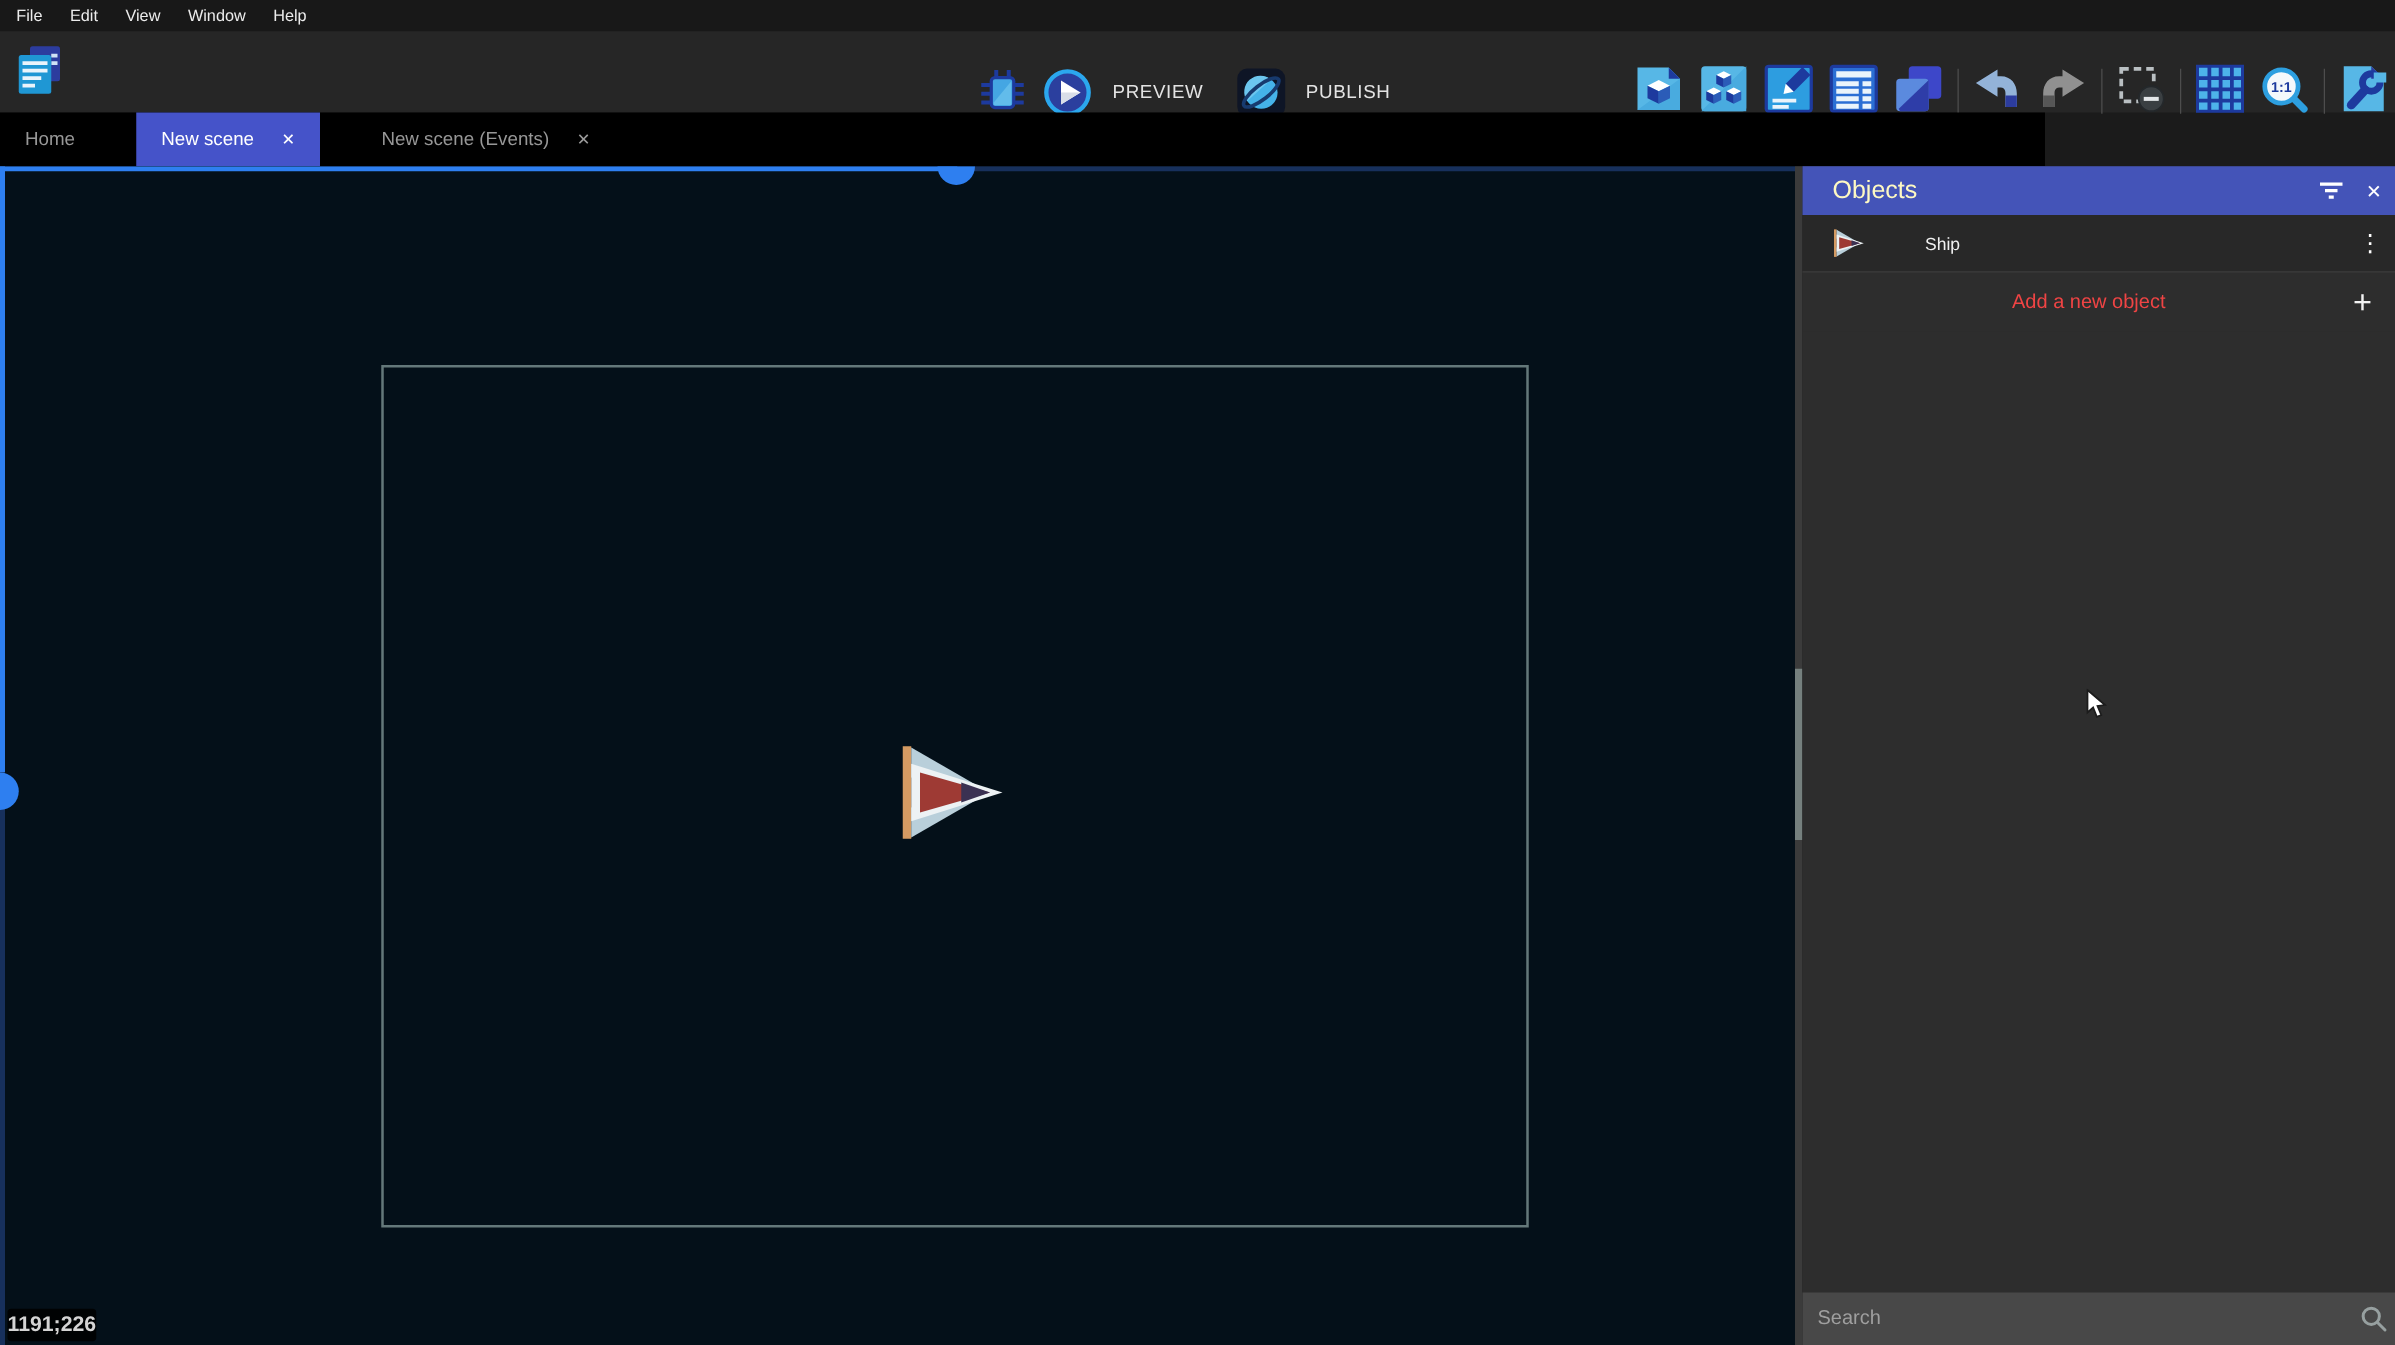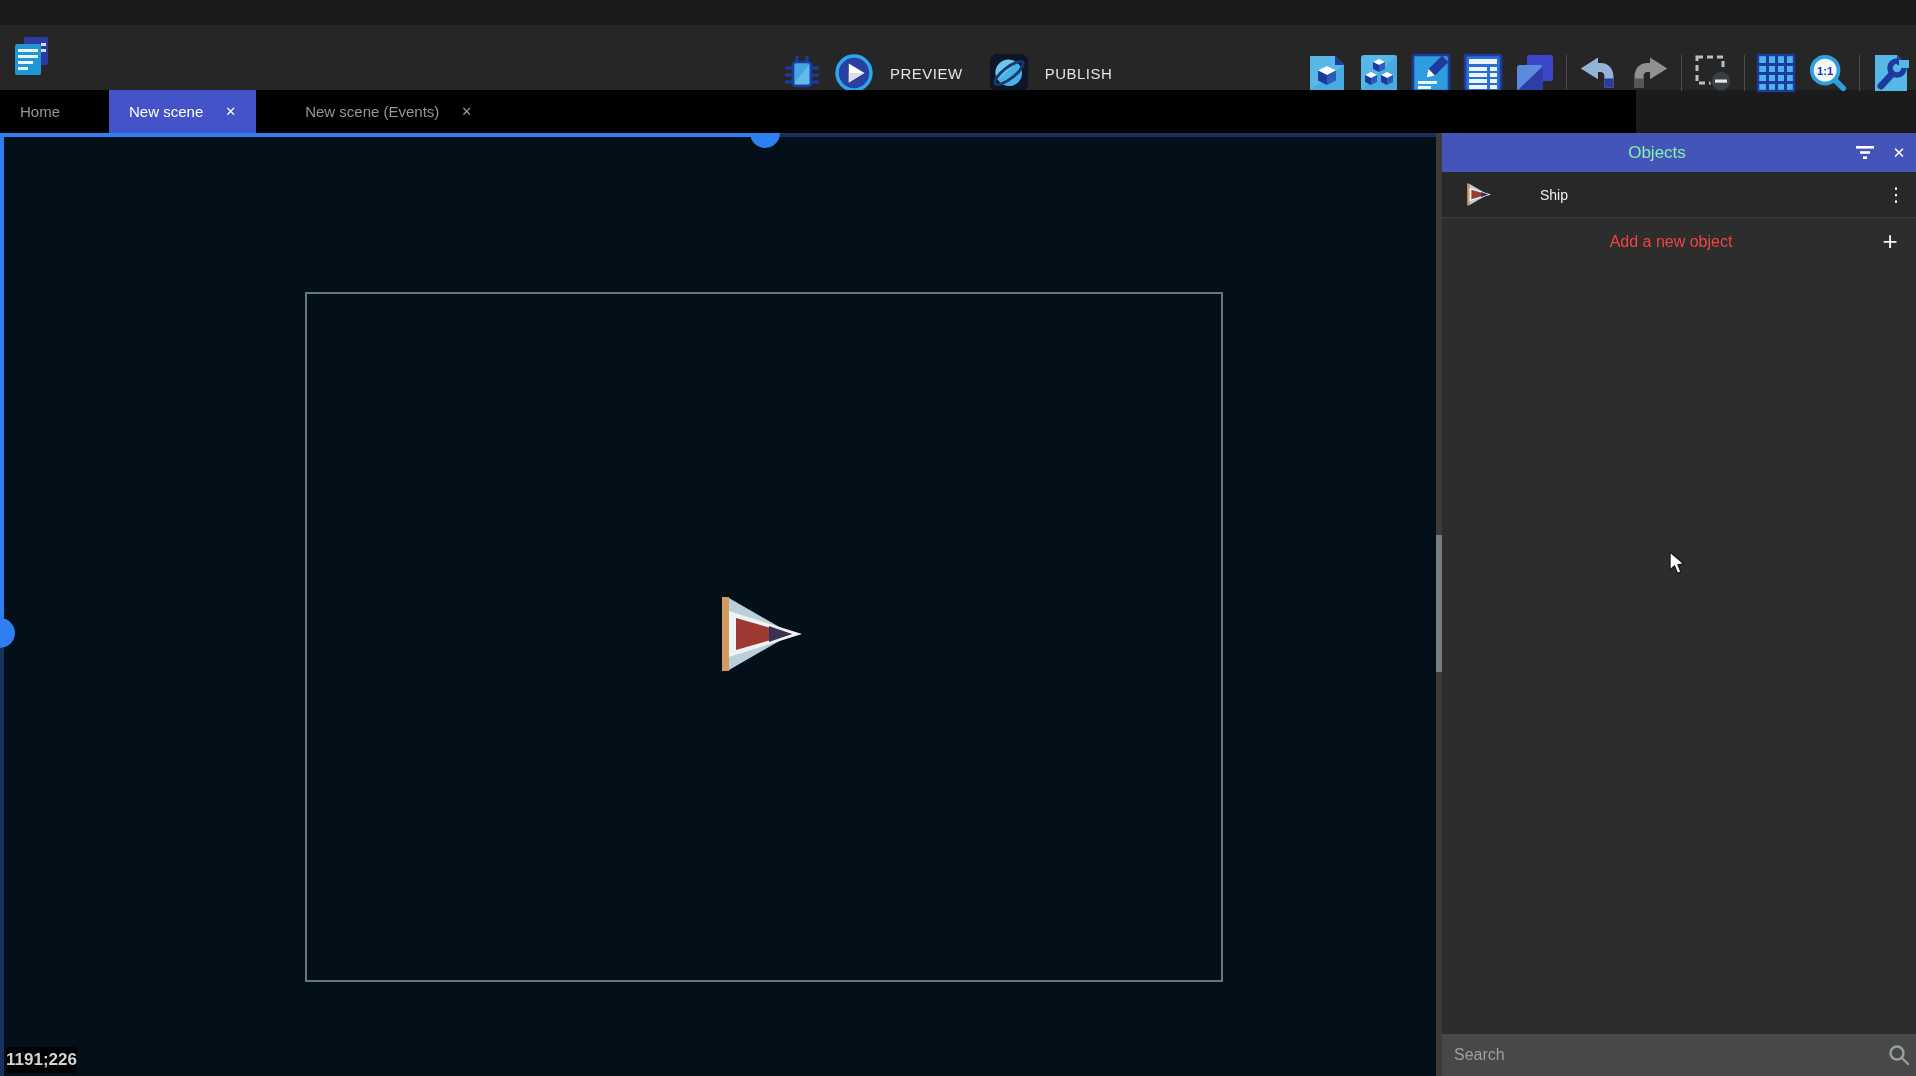--- a/index.html
+++ b/index.html
@@ -14,21 +14,21 @@
                     display:flex; align-items:center; cursor:default; }
 
   
   .toolbar { position:absolute; left:0; top:25px; width:1916px; height:65px; background:#262626; }
   .tb-logo { position:absolute; left:10px; top:8px; width:42px; height:48px; }
   .tb-center { position:absolute; left:776px; top:25px; height:46px;
                display:flex; align-items:center; }
   .tb-label { color:#e3e3e3; font-size:15px; letter-spacing:.5px; margin-left:10px; }
   .tb-right { position:absolute; left:1301px; top:25px; height:46px;
               display:flex; align-items:center; }
-  .tb-ic { width:40px; height:44px; display:flex; align-items:center; justify-content:center;
+  .tb-ic { width:40px; height:44px; display:flex; justify-content:center;
            margin:0 6px; cursor:pointer; }
   .tb-sep { width:1px; height:36px; background:#4d4d4d; margin:0 5px; }
 
   
   .tabbar { position:absolute; left:0; top:90px; width:1636px; height:43px; background:#000000;
             display:flex; align-items:stretch;gap:29px; }
   .tab { display:flex; align-items:center; font-size:15px; padding:0 20px; color:#979797; cursor:pointer; }
   .tab .close { margin-left:22px; font-size:13px; color:#9a9a9a; cursor:pointer; }
   .tab.active { background:#4553c9; color:#ffffff;text-align:right; }
   .tab.active .close { color:#ffffff; }
@@ -49,21 +49,21 @@
   .ship-sprite { position:absolute; left:722px; top:459px; width:86px; height:84px; cursor:pointer; }
   .coords { position:absolute; left:6px; bottom:3px; background:rgba(0,0,0,.88);
             border-radius:3px; padding:3px 0; color:#d4d4d4; font-size:17px; font-weight:600; }
   .vscroll { position:absolute; left:1436px; top:133px; width:6px; height:943px; background:#3b3b3b; }
   .vthumb { position:absolute; left:0; top:402px; width:6px; height:137px; background:#75807e; }
 
   
   .panel { position:absolute; left:1442px; top:133px; width:474px; height:943px;
            background:#2d2d2d; display:flex; flex-direction:column; }
   .panel-header { height:39px; background:#4454b8; display:flex; align-items:center; flex:none; }
-  .panel-title { color:#86efac; font-size:17px; margin-left:24px; flex:1;text-align:center; }
+  .panel-title { color:#fef9c3; font-size:20px; margin-left:24px; flex:1; }
   .ph-btn { width:34px; height:39px; display:flex; align-items:center; justify-content:center; cursor:pointer; }
   .ph-close { color:#ffffff; font-size:15px; }
   .obj-row { height:45px; background:#282828; display:flex; align-items:center; flex:none; cursor:pointer; }
   .obj-thumb { width:28px; height:25px; margin-left:24px; }
   .obj-name { color:#f0f0f0; font-size:14px; margin-left:46px; flex:1; }
   .obj-menu { color:#ffffff; font-size:19px; width:40px; text-align:center; cursor:pointer; letter-spacing:0; }
   .add-row { height:48px; border-top:1px solid #3c3c3c; display:flex; align-items:center; flex:none; cursor:pointer; }
   .add-label { flex:1; text-align:center; color:#ef4444; font-size:16px; padding-left:36px; }
   .add-plus { color:#f2f2f2; font-size:26px; font-weight:300; width:52px; text-align:center; }
   .panel-body { flex:1; background:#2d2d2d; }
@@ -73,20 +73,27 @@
   .search-input::placeholder { color:#9f9f9f; }
   .search-icon { width:34px; display:flex; justify-content:center; cursor:pointer; }
 
   .cursor { position:absolute; left:1668px; top:551px; width:18px; height:26px; pointer-events:none; }
 </style>
 </head>
 <body>
 
 <div id="root">
 
+  <div class="menubar">
+    <span class="mitem">File</span>
+    <span class="mitem">Edit</span>
+    <span class="mitem">View</span>
+    <span class="mitem">Window</span>
+    <span class="mitem">Help</span>
+  </div>
 
   <div class="toolbar">
 
     <div class="tb-logo">
       <svg width="42" height="48" viewBox="0 0 42 48">
         <rect x="14" y="4" width="24" height="28" rx="2" fill="#2c3c9e"></rect>
         <rect x="31" y="10" width="5" height="3" fill="#cfe3f5"></rect>
         <rect x="31" y="16" width="5" height="3" fill="#cfe3f5"></rect>
         <rect x="5" y="11" width="26" height="31" rx="2" fill="#1f97d4"></rect>
         <rect x="8" y="16" width="20" height="3" fill="#eaf4fb"></rect>

